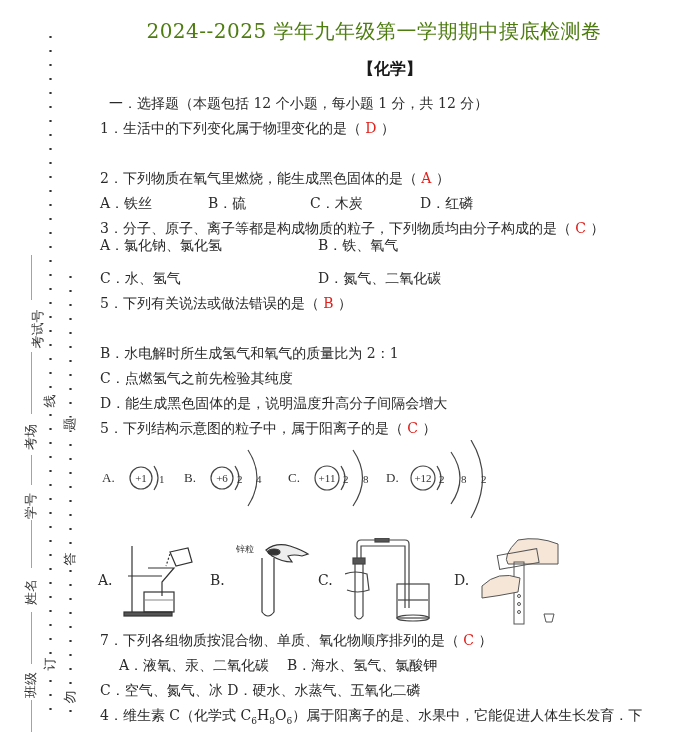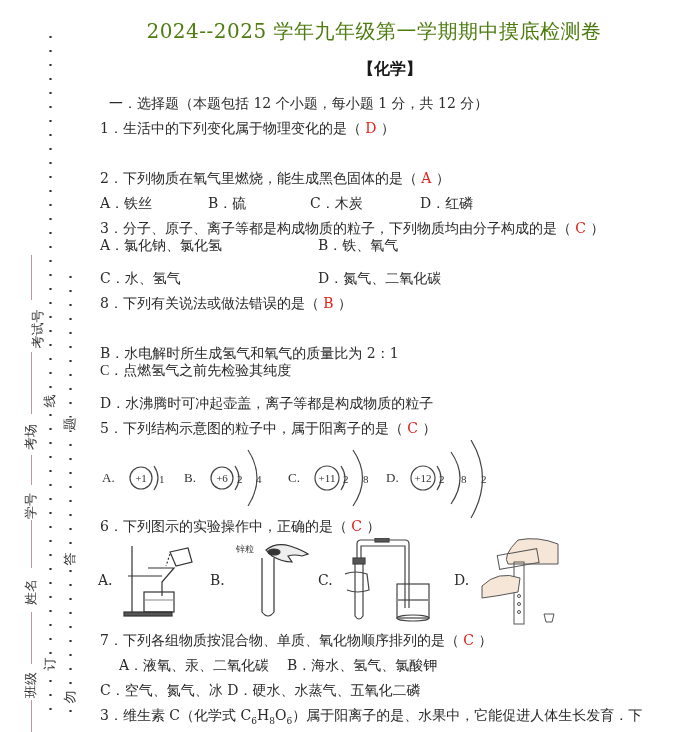--- a/index.html
+++ b/index.html
@@ -73,25 +73,25 @@
     <span>3．分子、原子、离子等都是构成物质的粒子，下列物质均由分子构成的是（ </span><span class="ans">C</span><span> ）</span>
   </div>
   <div class="line" style="top:237px;">
     <span class="opt" style="width:218px">A．氯化钠、氯化氢</span><span class="opt">B．铁、氧气</span>
   </div>
   <div class="line" style="top:270px;">
     <span class="opt" style="width:218px">C．水、氢气</span><span class="opt">D．氮气、二氧化碳</span>
   </div>
 
   <div class="line" style="top:295px;">
-    <span>8．下列有关说法或做法错误的是（ </span><span class="ans">B</span><span> ）</span>
+    <span>5．下列有关说法或做法错误的是（ </span><span class="ans">B</span><span> ）</span>
   </div>
   <div class="line" style="top:345px;text-align:right;">B．水电解时所生成氢气和氧气的质量比为 2：1</div>
-  <div class="line" style="top:362px;font-family:Liberation Serif, serif;">C．点燃氢气之前先检验其纯度</div>
-  <div class="line" style="top:395px;">D．水沸腾时可冲起壶盖，离子等都是构成物质的粒子</div>
+  <div class="line" style="top:370px;">C．点燃氢气之前先检验其纯度</div>
+  <div class="line" style="top:395px;">D．能生成黑色固体的是，说明温度升高分子间隔会增大</div>
 
   <div class="line" style="top:420px;">
     <span>5．下列结构示意图的粒子中，属于阳离子的是（ </span><span class="ans">C</span><span> ）</span>
   </div>
 
   <div class="diag" style="left:96px;top:440px;width:420px;height:80px;">
     <svg width="420" height="80" viewBox="0 0 420 80" font-family="Liberation Serif, serif" font-size="12" fill="#333">
 
       <text x="6" y="42" font-size="13">A.</text>
       <circle cx="45" cy="38" r="11" fill="none" stroke="#444" stroke-width="1.2"></circle>
@@ -120,23 +120,20 @@
       <text x="327" y="42" text-anchor="middle" font-size="11">+12</text>
       <path d="M341 26 Q349 38 341 50" fill="none" stroke="#444" stroke-width="1.2"></path>
       <text x="343" y="43" font-size="11">2</text>
       <path d="M355 12 Q373 38 355 64" fill="none" stroke="#444" stroke-width="1.2"></path>
       <text x="365" y="43" font-size="11">8</text>
       <path d="M375 0 Q398 38 375 78" fill="none" stroke="#444" stroke-width="1.2"></path>
       <text x="385" y="43" font-size="11">2</text>
     </svg>
   </div>
 
-  <div class="line" style="top:518px;">
-    <span>6．下列图示的实验操作中，正确的是（ </span><span class="ans">C</span><span> ）</span>
-  </div>
 
   <div class="fig-label" style="left:98px;top:572px;">A.</div>
   <svg class="diag" style="left:122px;top:540px;" width="80" height="80" viewBox="0 0 80 80">
     <g fill="none" stroke="#333" stroke-width="1.2">
       <line x1="10" y1="6" x2="10" y2="74"></line>
       <rect x="2" y="72" width="48" height="4" fill="#555"></rect>
       <line x1="6" y1="36" x2="40" y2="36"></line>
       <path d="M26 28 L52 28 L40 42 L40 56"></path>
       <rect x="22" y="52" width="30" height="20"></rect>
       <line x1="23" y1="60" x2="51" y2="60" stroke="#999"></line>
@@ -184,16 +181,16 @@
     </g>
   </svg>
 
   <div class="line" style="top:632px;">
     <span>7．下列各组物质按混合物、单质、氧化物顺序排列的是（ </span><span class="ans">C</span><span> ）</span>
   </div>
   <div class="line" style="top:657px;white-space:pre;margin-left:19px;">A．液氧、汞、二氧化碳    B．海水、氢气、氯酸钾</div>
   <div class="line" style="top:682px;">C．空气、氮气、冰 D．硬水、水蒸气、五氧化二磷</div>
 
   <div class="line" style="top:707px;">
-    <span>3．维生素 C（化学式 C</span><sub style="font-size:9px">6</sub><span>H</span><sub style="font-size:9px">8</sub><span>O</span><sub style="font-size:9px">6</sub><span>）属于阳离子的是、水果中，它能促进人体生长发育．下</span>
+    <span>4．维生素 C（化学式 C</span><sub style="font-size:9px">6</sub><span>H</span><sub style="font-size:9px">8</sub><span>O</span><sub style="font-size:9px">6</sub><span>）属于阳离子的是、水果中，它能促进人体生长发育．下</span>
   </div>
 
 </div>
 
 </body></html>

